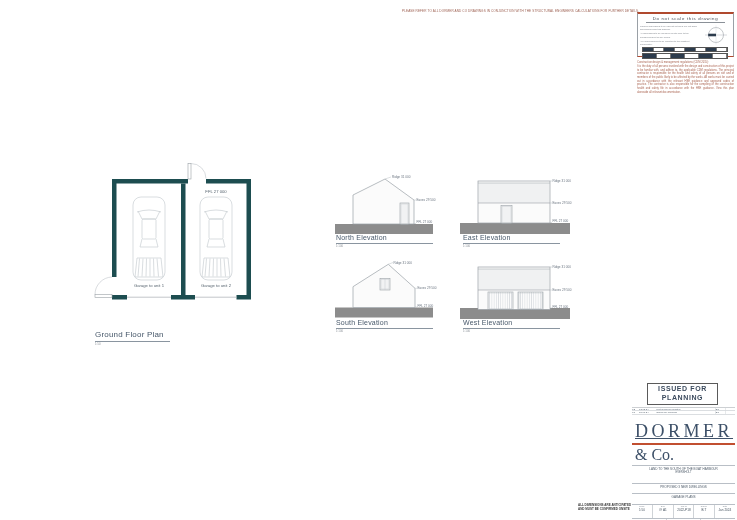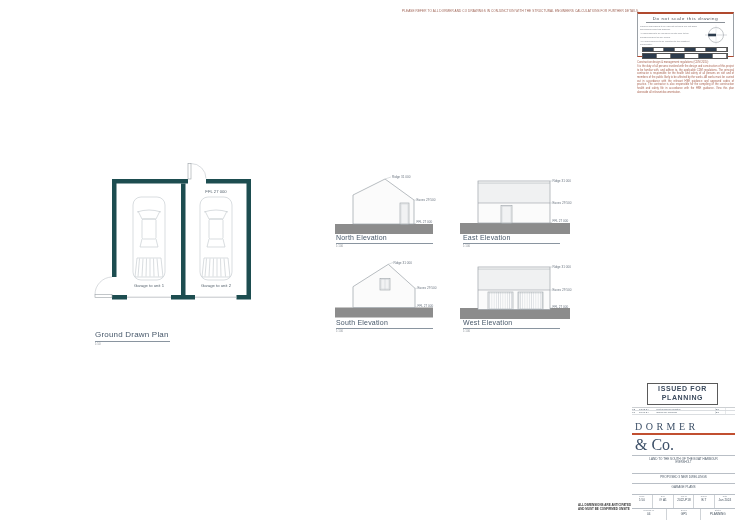--- a/index.html
+++ b/index.html
@@ -51,21 +51,21 @@
   #rev-table{left:632px;top:407px;width:103px;height:14px;overflow:hidden;}
   #rev-table .shrink{font-size:4.9px;color:#5a6672;}
   .rev-row{display:flex;border-bottom:.6px solid #b6bcc2;line-height:1.25;}
   .rev-row:first-child{border-top:.6px solid #9aa0a6;}
   .rev-row .c-rev{width:7%;} .rev-row .c-date{width:17%;} .rev-row .c-desc{width:58%;}
   .rev-row .c-by{width:9%;border-left:.4px solid #cfd3d7;padding-left:1px;}
   .rev-row .c-chk{width:9%;border-left:.4px solid #cfd3d7;padding-left:1px;}
 
   
   #title-block{left:632px;top:421px;width:103px;}
-  #brand-1{font-family:"Liberation Serif",serif;font-size:10px;letter-spacing:3.5px;color:#3d5068;padding-left:3px;}
+  #brand-1{font-family:"Liberation Serif",serif;font-size:18px;letter-spacing:3.5px;color:#3d5068;padding-left:3px;text-decoration:underline;}
   .red-rule{height:1.6px;background:#c14f30;margin-top:1px;}
   #brand-2{font-family:"Liberation Serif",serif;font-size:16px;color:#3d5068;padding-left:3px;margin:1px 0 1px 0;}
   .proj-row{border-top:.6px solid #b9bfc6;overflow:hidden;}
   .proj-row .shrink-c{font-size:6.1px;color:#4d5a68;line-height:1.3;padding:1px 0;}
   .proj-sub{font-size:5.4px !important;}
   .fields{display:flex;border-top:.6px solid #b9bfc6;}
   .field{flex:1;border-left:.6px solid #cfd3d7;overflow:hidden;}
   .field:first-child{border-left:none;}
   .field .shrink-c{line-height:1.15;padding:.5px 0;}
   .f-label{font-size:4.2px;color:#8b939c;display:block;}
@@ -174,21 +174,21 @@
       <path d="M2 137.5 A17.5 17.5 0 0 1 19 120" fill="none" stroke="#b3b9bf" stroke-width="0.5"></path>
     </g>
     <use href="#car-shape" transform="translate(39,39)"></use>
     <use href="#car-shape" transform="translate(106,39)"></use>
     <text x="123" y="36" font-size="4.2" fill="#57646f" text-anchor="middle" font-family="Liberation Sans,sans-serif">FFL 27 000</text>
     <text x="56" y="130" font-size="4.2" fill="#57646f" text-anchor="middle" font-family="Liberation Sans,sans-serif">Garage to unit 1</text>
     <text x="123" y="130" font-size="4.2" fill="#57646f" text-anchor="middle" font-family="Liberation Sans,sans-serif">Garage to unit 2</text>
   </svg>
 
   <div class="abs dwg-title" id="plan-title" style="left:95px;top:330px;width:75px">
-    <div class="t-main">Ground Drawn Plan</div>
+    <div class="t-main">Ground Floor Plan</div>
     <div class="t-rule"></div>
     <div class="t-scale">
         <div class="shrink">1:50</div>
       </div>
   </div>
 
   <svg class="abs" style="left:335px;top:172px" width="106" height="66" viewBox="0 0 106 66">
     <rect x="0" y="52" width="98" height="10" fill="#8c8c8c"></rect>
     <path d="M18 52 L18 23 L50 7 L79 28 L79 52 Z" fill="#fbfbfb" stroke="#9aa0a6" stroke-width="0.7"></path>
     <rect x="65" y="31" width="9" height="21" fill="#f1f2f3" stroke="#9aa0a6" stroke-width="0.6"></rect>

